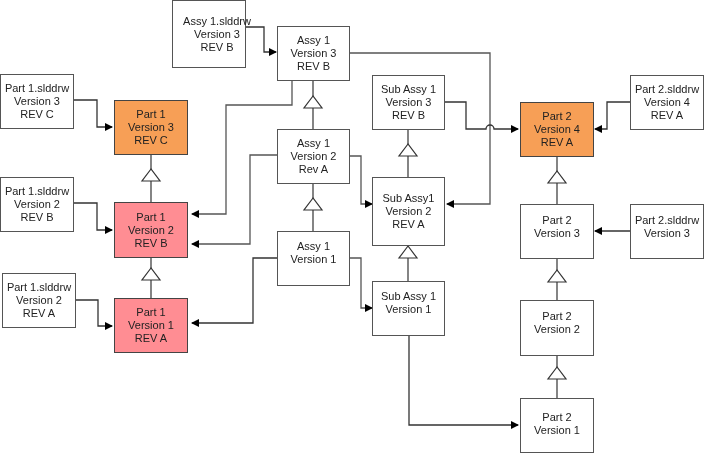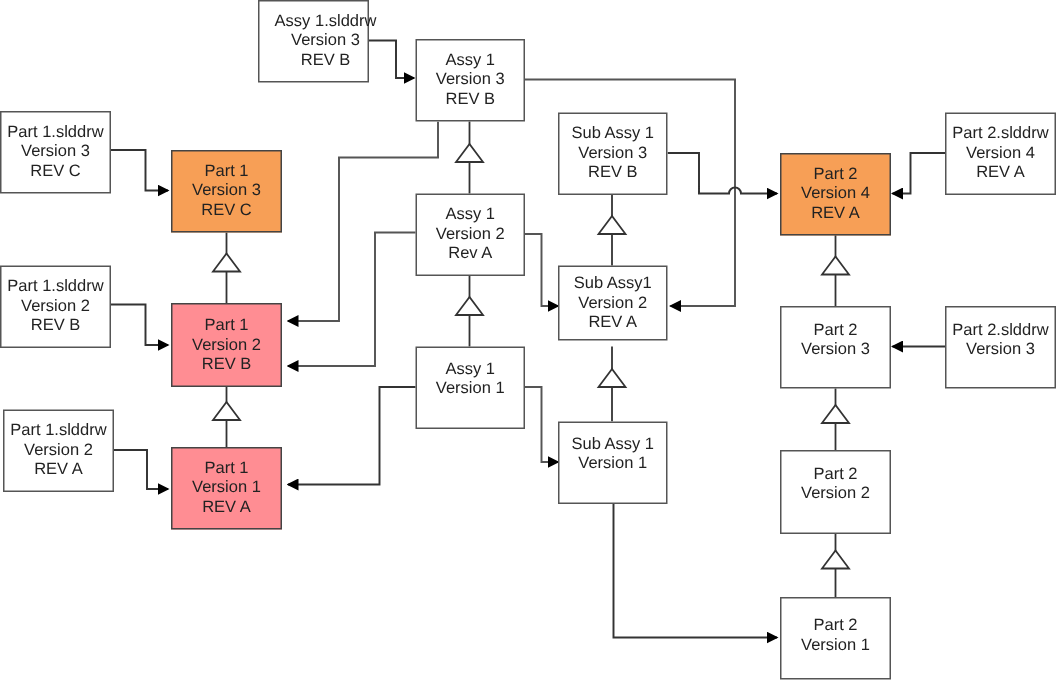--- a/index.html
+++ b/index.html
@@ -75,21 +75,21 @@
         <line x1="557" y1="258" x2="557" y2="300"></line>
         <path d="M557,270 L548,282 L566,282 Z"></path>
       </g>
     <g>
         <line x1="557" y1="355" x2="557" y2="398"></line>
         <path d="M557,367 L548,379 L566,379 Z"></path>
       </g>
   </g>
 </svg>
 
-<div class="node" style="left:172px;top:0px;width:74px;height:55px;justify-content:center;padding-top:0;padding-left:16px;">
+<div class="node" style="left:172px;top:0px;width:74px;height:68px;justify-content:center;padding-top:0;padding-left:16px;">
   <span>Assy 1.slddrw</span>
   <span>Version 3</span>
   <span>REV B</span>
 </div>
 
 <div class="node center" style="left:0px;top:74px;width:74px;height:55px;">
   <span>Part 1.slddrw</span>
   <span>Version 3</span>
   <span>REV C</span>
 </div>
@@ -140,21 +140,21 @@
   <span>Assy 1</span>
   <span>Version 1</span>
 </div>
 
 <div class="node center" style="left:372px;top:75px;width:73px;height:55px;">
   <span>Sub Assy 1</span>
   <span>Version 3</span>
   <span>REV B</span>
 </div>
 
-<div class="node center" style="left:372px;top:177px;width:73px;height:50px;">
+<div class="node center" style="left:372px;top:177px;width:73px;height:69px;">
   <span>Sub Assy1</span>
   <span>Version 2</span>
   <span>REV A</span>
 </div>
 
 <div class="node" style="left:372px;top:281px;width:73px;height:55px;padding-top:8px;">
   <span>Sub Assy 1</span>
   <span>Version 1</span>
 </div>
 

